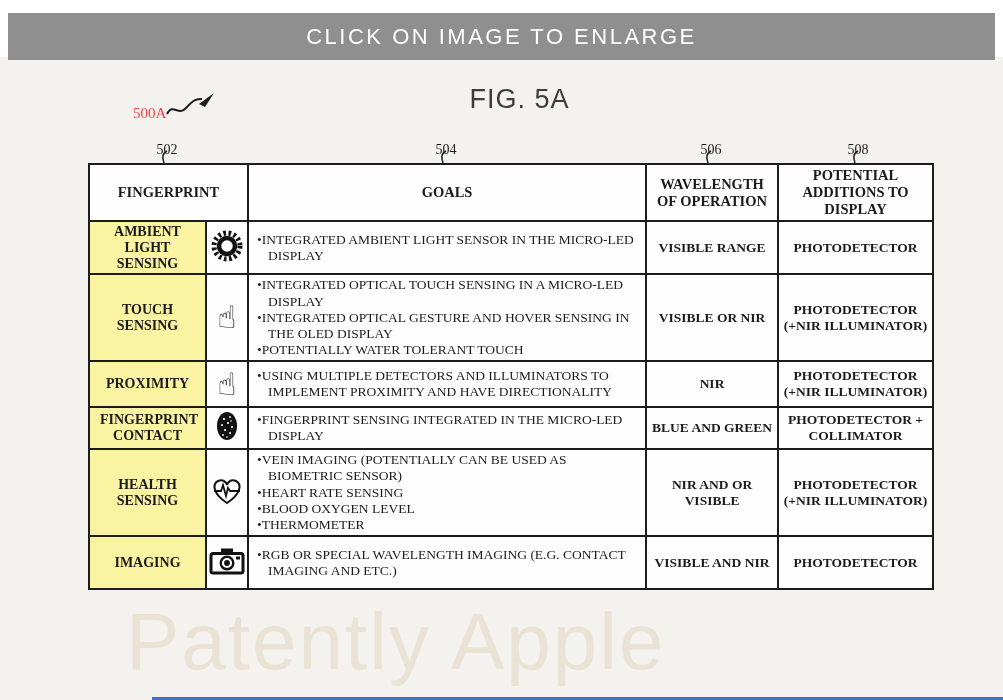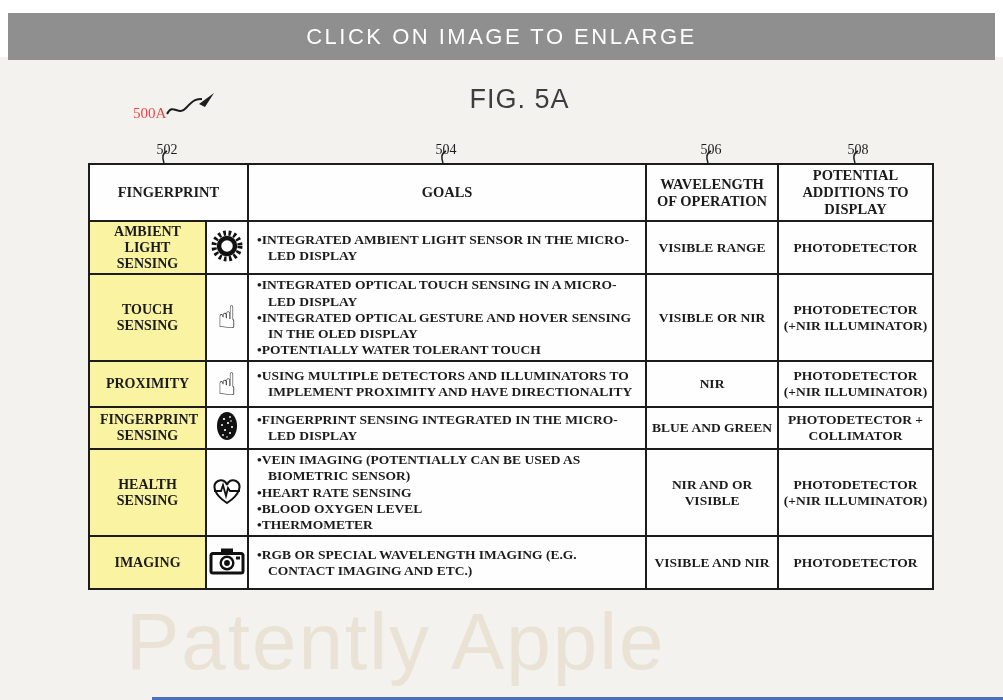--- a/index.html
+++ b/index.html
@@ -48,21 +48,21 @@
     font-size:14.5px; font-weight:bold; text-align:center;
     line-height:1.18; padding:2px 6px; background:#fefefe;
   }
   td.app {
     background:#faf3a1; text-align:center; vertical-align:middle;
     font-weight:bold; font-size:14px; line-height:1.15; padding:0 10px;
   }
   td.icn { background:#fefefe; text-align:center; vertical-align:middle; padding:0; }
   td.goals {
     background:#fefefe; vertical-align:middle;
-    font-size:13.5px; font-weight:bold; line-height:1.2;
+    font-size:13.5px; font-weight:normal; line-height:1.2;
     padding:2px 4px 2px 6px;
   }
   .bullet { padding-left:13px; text-indent:-11px; }
   .bullet::before { content:"\2022 "; }
   td.wav, td.add {
     background:#fefefe; text-align:center; vertical-align:middle;
     font-size:13.5px; font-weight:bold; line-height:1.2; padding:0 4px;
   }
   .hand-glyph {
     font-family:"DejaVu Sans", sans-serif;
@@ -165,21 +165,21 @@
     <td class="app">PROXIMITY</td>
     <td class="icn"><span class="hand-glyph">☝</span></td>
     <td class="goals">
       <div class="bullet">USING MULTIPLE DETECTORS AND ILLUMINATORS TO IMPLEMENT PROXIMITY AND HAVE DIRECTIONALITY</div>
     </td>
     <td class="wav">NIR</td>
     <td class="add">PHOTODETECTOR (+NIR ILLUMINATOR)</td>
   </tr>
 
   <tr style="height:42px">
-    <td class="app">FINGERPRINT SENSING</td>
+    <td class="app">FINGERPRINT CONTACT</td>
     <td class="icn">
       <svg width="26" height="32" viewBox="0 0 26 32">
         <ellipse cx="13" cy="16" rx="10" ry="14" fill="#111"></ellipse>
         <circle cx="10" cy="9" r="1.1" fill="#fff"></circle>
             <circle cx="16" cy="7" r="0.9" fill="#fff"></circle>
         <circle cx="8" cy="15" r="1" fill="#fff"></circle>
             <circle cx="14" cy="13" r="1.1" fill="#fff"></circle>
         <circle cx="18" cy="17" r="1" fill="#fff"></circle>
             <circle cx="11" cy="20" r="1.1" fill="#fff"></circle>
         <circle cx="16" cy="23" r="1" fill="#fff"></circle>

